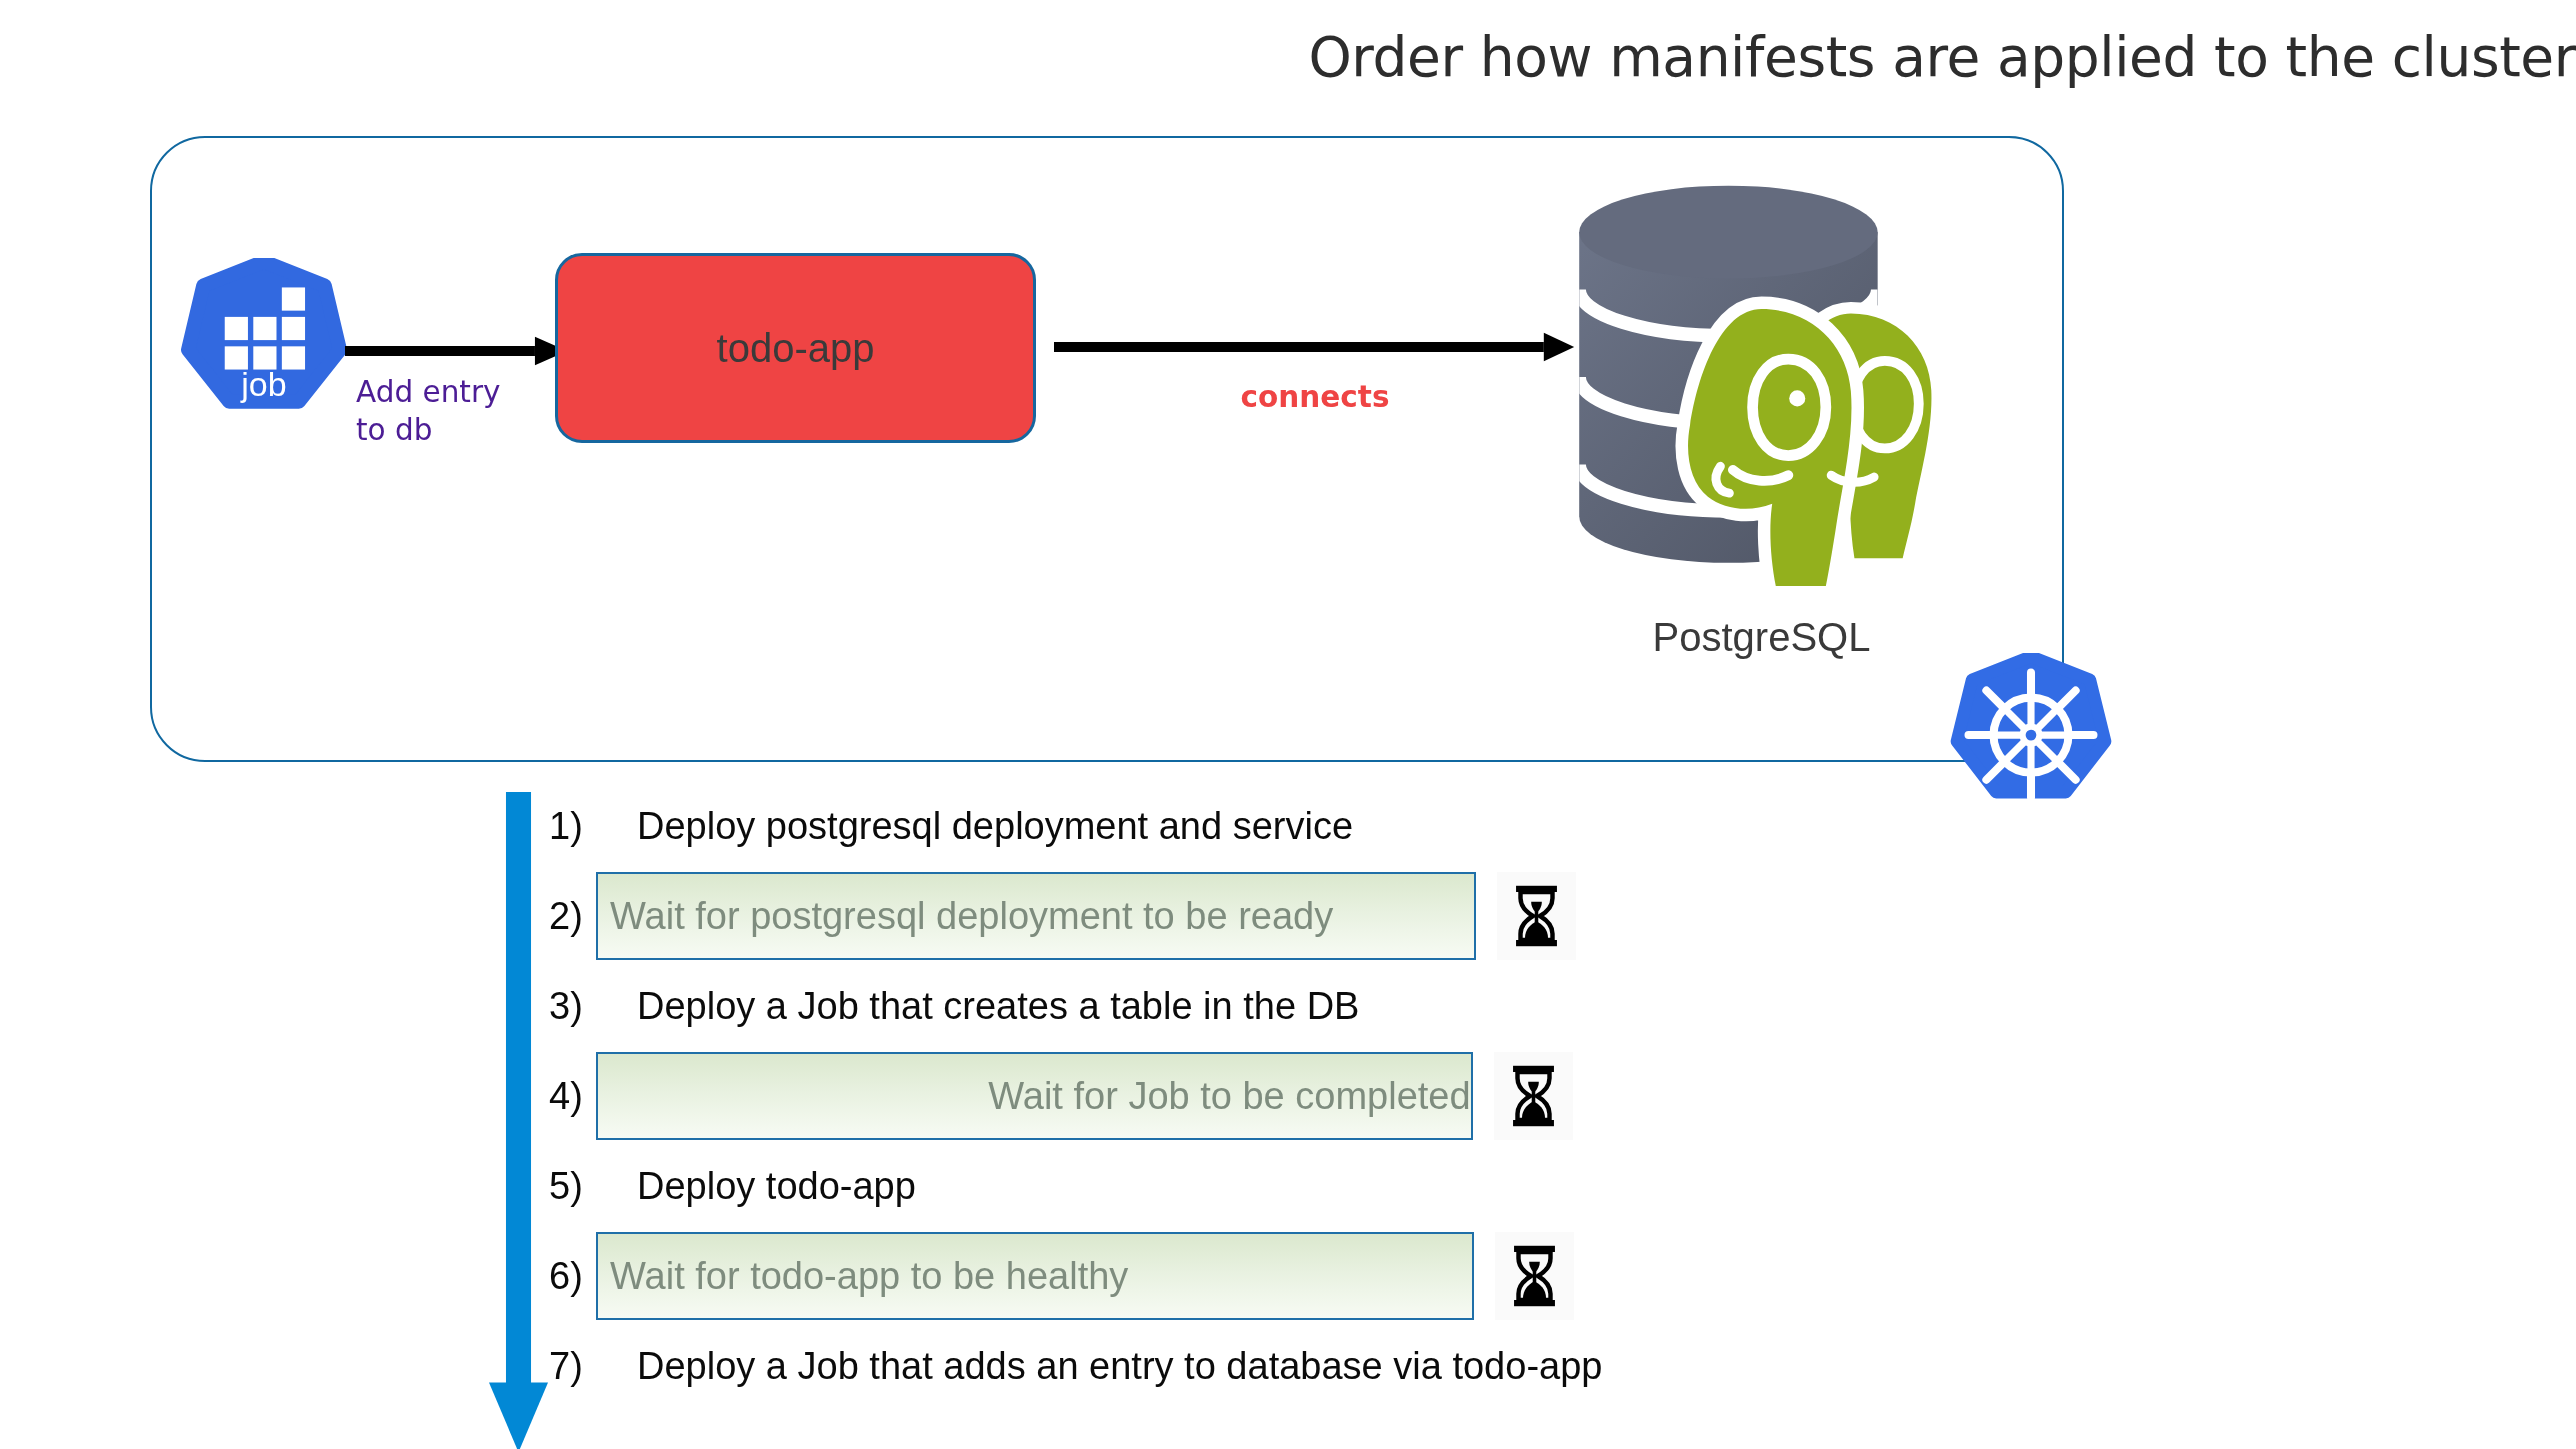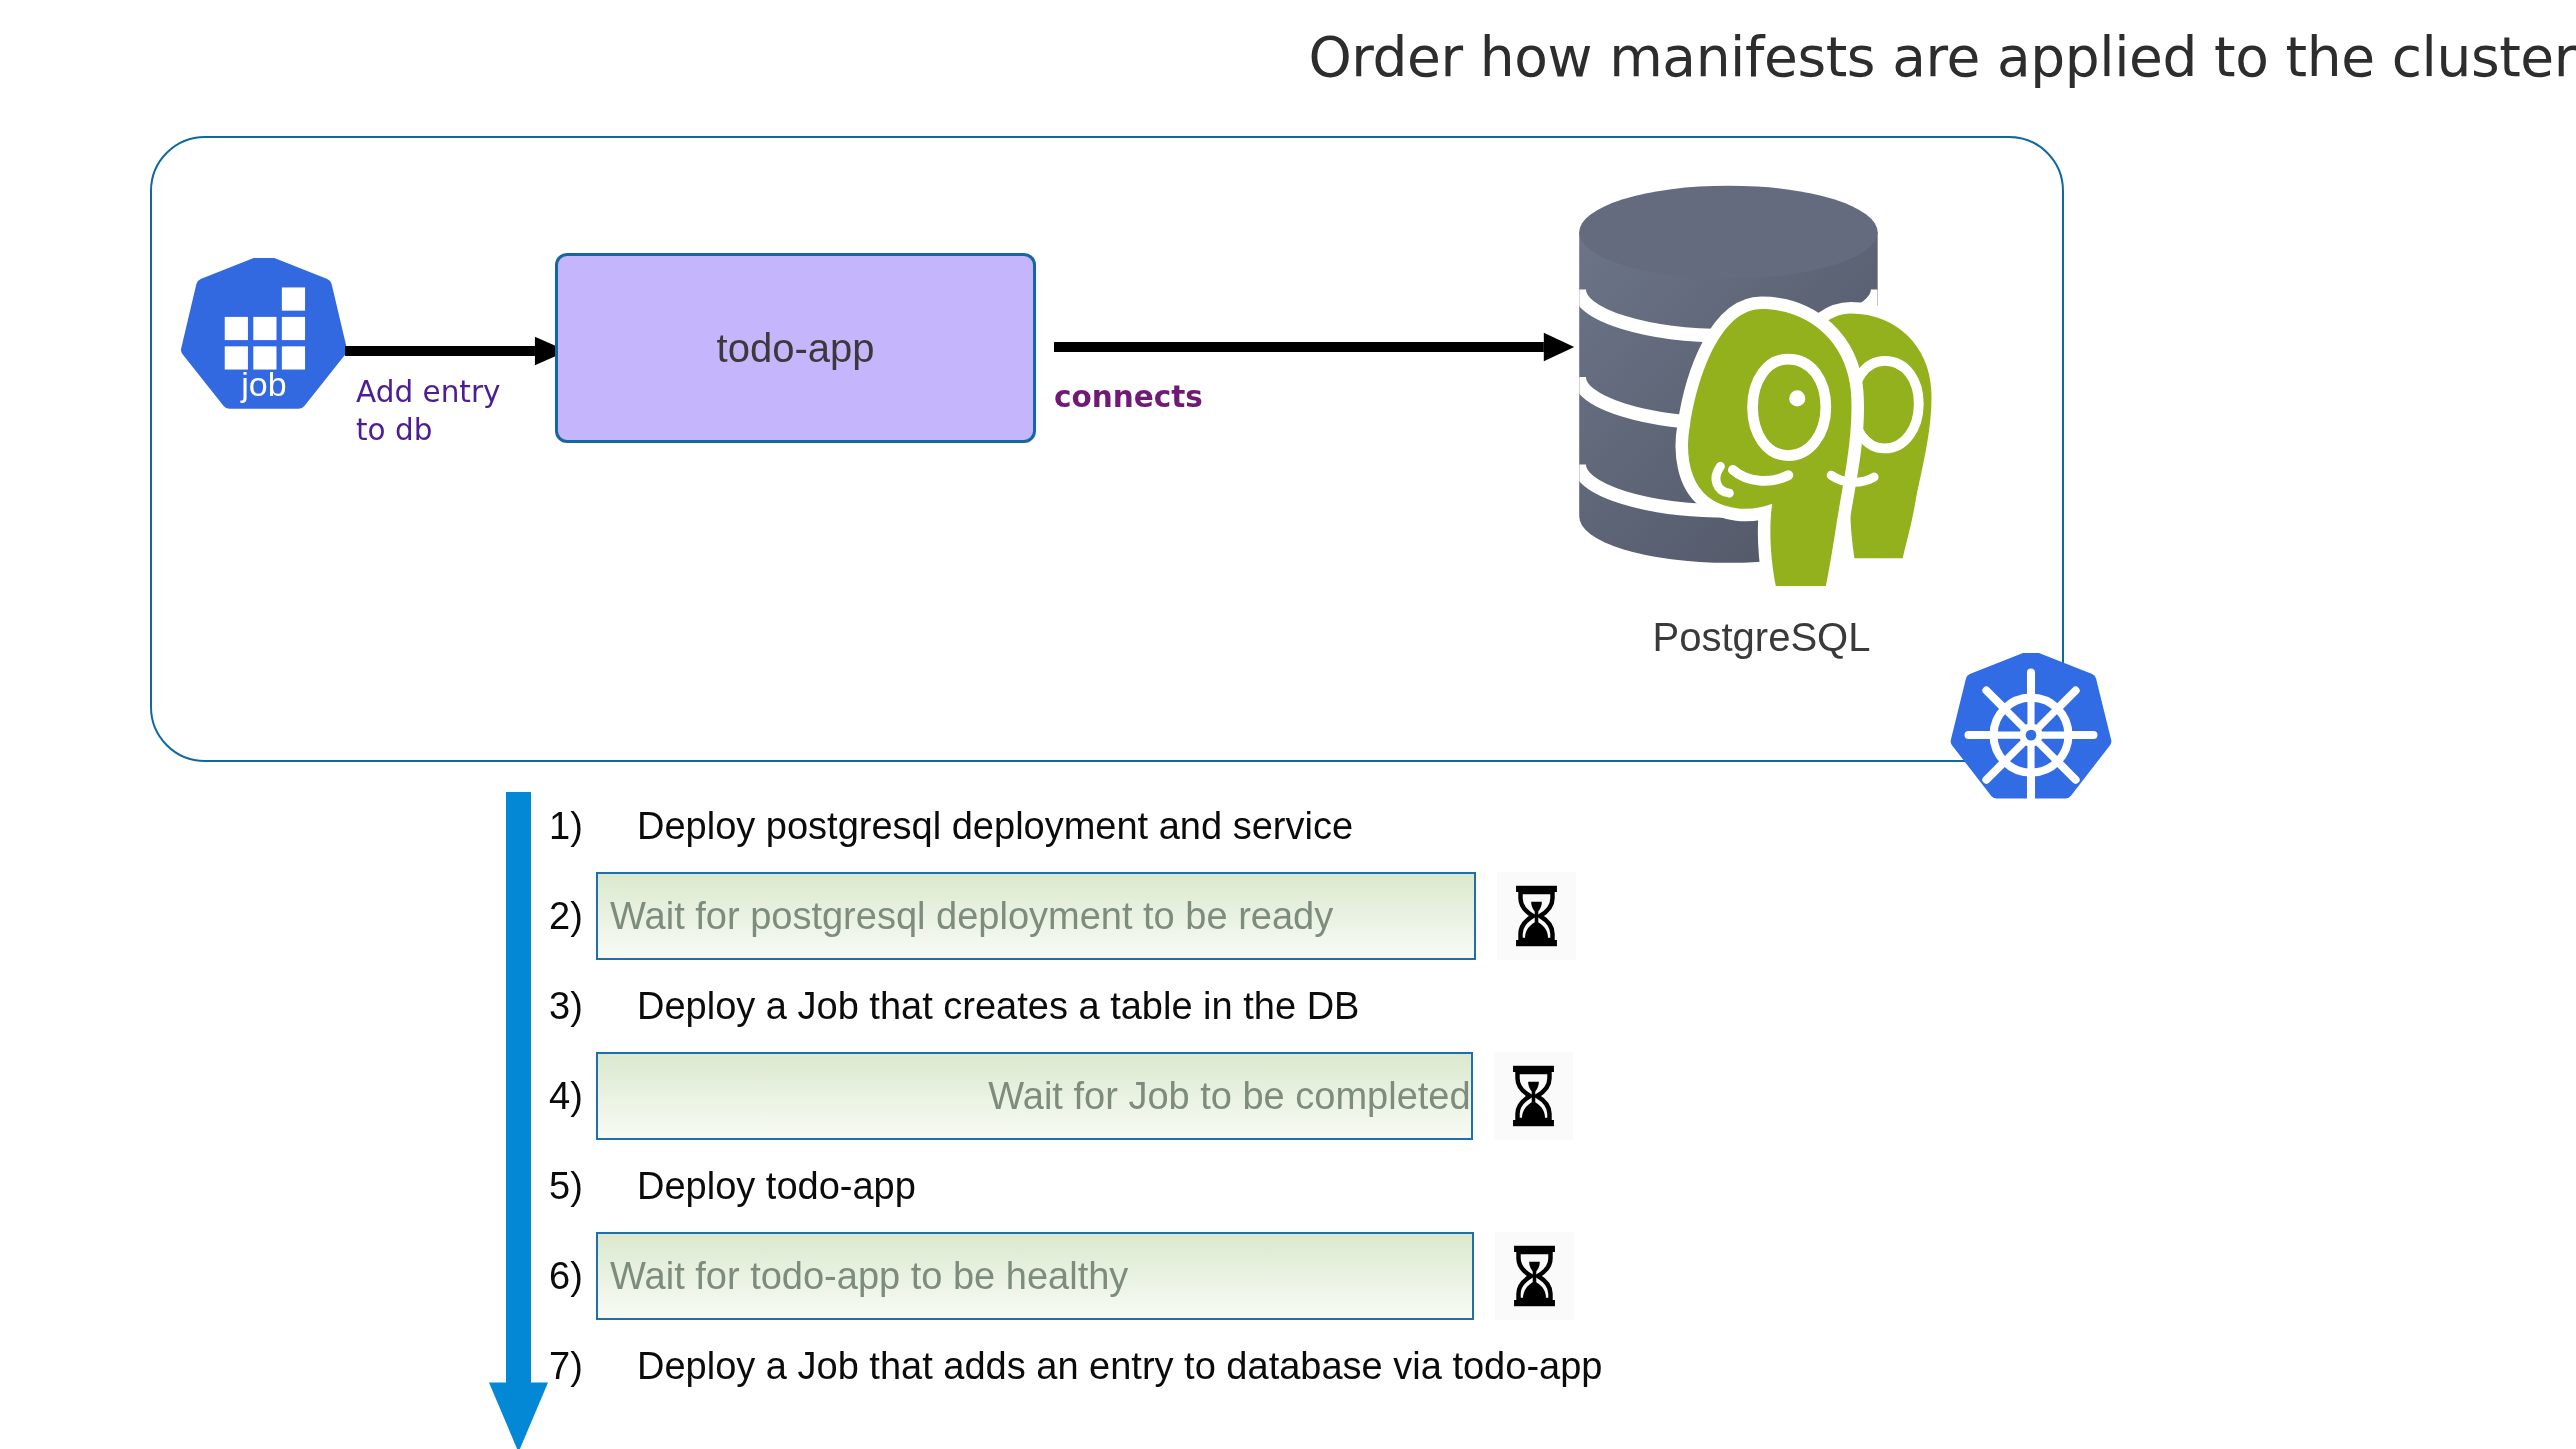--- a/index.html
+++ b/index.html
@@ -83,22 +83,22 @@
   }
 
   
   #todo-app-box {
     position: absolute;
     left: 555px;
     top: 253px;
     width: 481px;
     height: 190px;
     border: 3.6px solid #16679F;
-    border-radius: 12px;
-    background: #c4b5fd;
+    border-radius: 27px;
+    background: #ef4444;
     box-sizing: border-box;
     display: flex;
     align-items: center;
     justify-content: center;
   }
   #todo-app-label {
     font-size: 40px;
     color: #3a3a3a;
     font-family: "Liberation Sans", sans-serif;
   }
@@ -109,24 +109,25 @@
     left: 1054px;
     top: 329px;
     width: 522px;
     height: 36px;
   }
   #label-connects {
     position: absolute;
     left: 1054px;
     top: 380px;
     width: 522px;
+    text-align: center;
     font-family: "DejaVu Sans", sans-serif;
     font-size: 29.5px;
     font-weight: bold;
-    color: #701a75;
+    color: #ef4444;
   }
 
   
   #postgres-icon {
     position: absolute;
     left: 1563px;
     top: 175px;
     width: 397px;
     height: 420px;
   }

